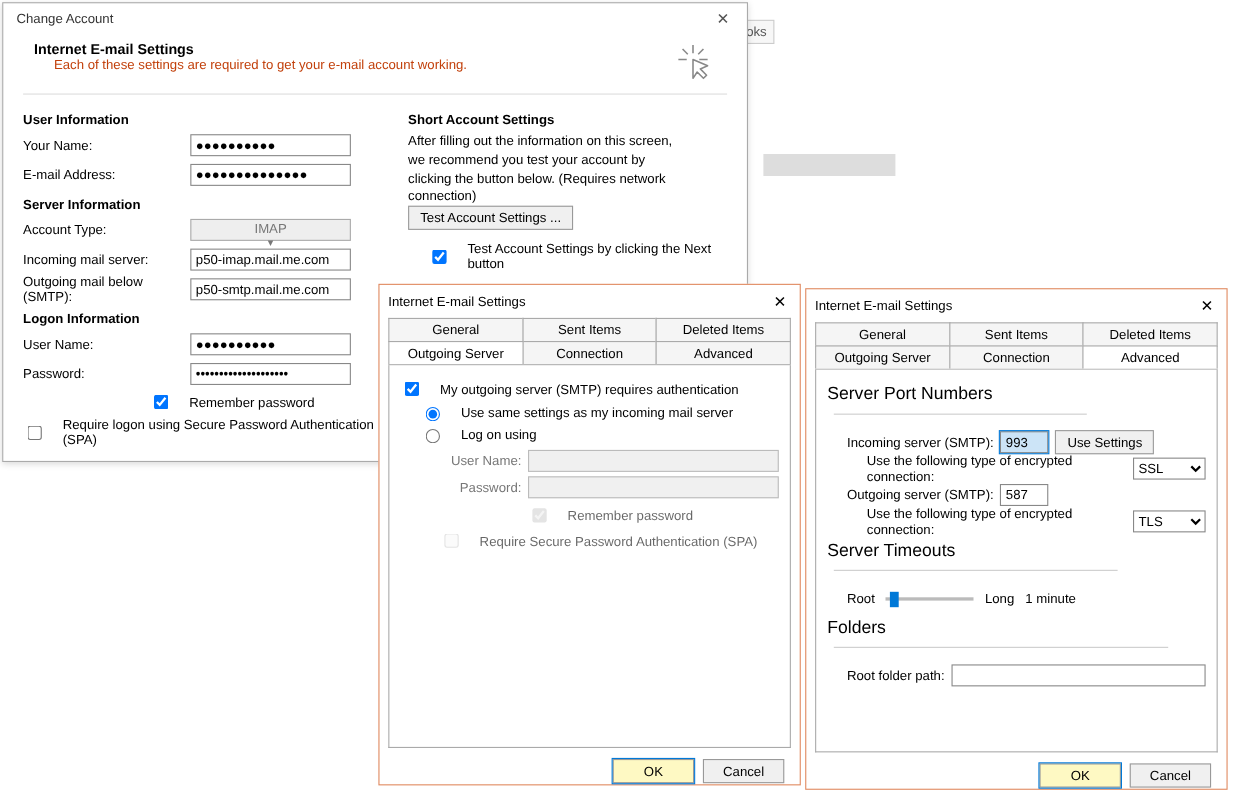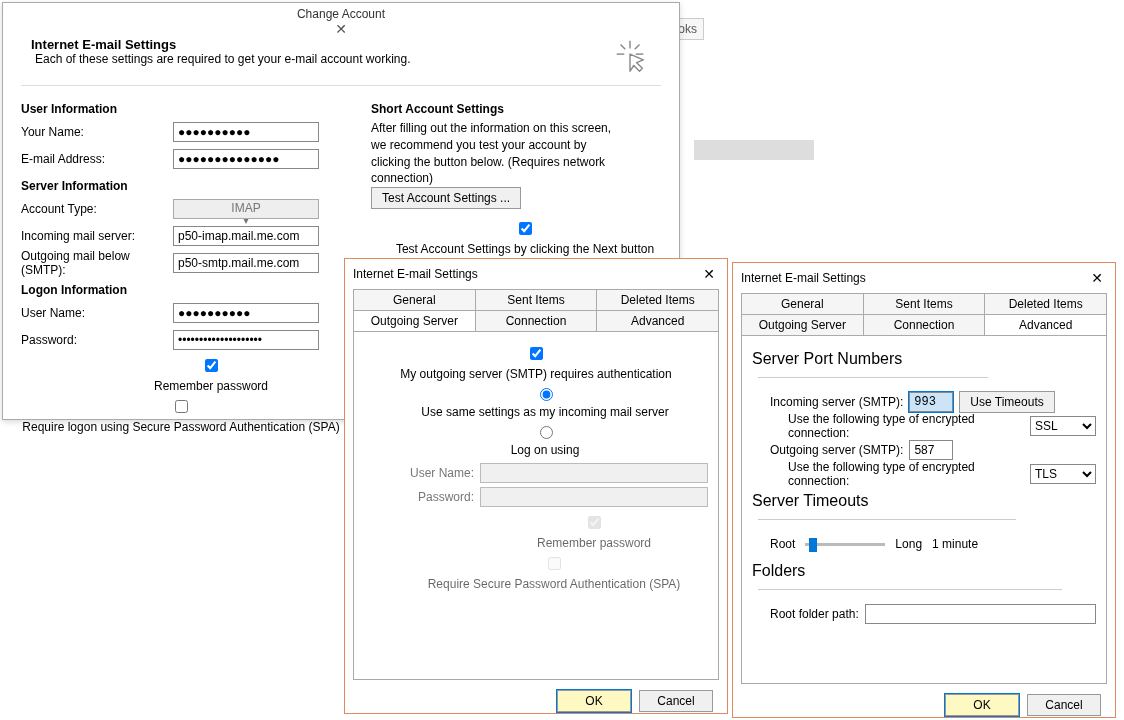--- a/index.html
+++ b/index.html
@@ -25,36 +25,35 @@
     box-shadow: 0 2px 6px rgba(0,0,0,0.15);
   }
   .main-title {
     padding: 4px 12px;
     font-size: 12px;
     color: #333;
     display: flex;
     justify-content: space-between;
     align-items: center;
     height: 28px;
-    flex-direction: column;
   }
   .close-x {
     font-size: 14px;
     color: #555;
     cursor: pointer;
     padding: 0 4px;
   }
   .header-area {
     padding: 6px 20px 10px 28px;
     display: flex;
     justify-content: space-between;
   }
   .header-left { }
   .header-left .bold { font-weight: bold; font-size: 13px; }
-  .header-left .sub { margin-left: 4px; font-size: 12px; color: #000000; }
+  .header-left .sub { margin-left: 18px; font-size: 12px; color: #c2410c; }
   .cursor-icon {
     width: 38px; height: 38px;
     color: #888;
     margin-right: 10px;
     align-self: center;
   }
   .hr-light { border: none; border-top: 1px solid #ddd; margin: 0 18px 8px 18px; }
   .main-body {
     display: flex;
     padding: 0 18px;
@@ -85,21 +84,21 @@
     color: #777;
     height: 20px;
     width: 146px;
     padding: 1px 4px;
     display: flex;
     align-items: center;
     justify-content: space-between;
     flex-direction: column;
   }
   .sel-arrow { font-size: 10px; color: #777; }
-  .chk-line { display: flex; align-items: center; gap: 4px; margin: 4px 0; flex-direction: column; }
+  .chk-line { display: flex; align-items: center; gap: 16px; margin: 4px 0; }
   .chk { width: 13px; height: 13px; }
   .btn {
     background: #f0f0f0;
     border: 1px solid #999;
     padding: 3px 10px;
     font-size: 12px;
     font-family: inherit;
     cursor: pointer;
     height: 22px;
   }
@@ -374,22 +373,22 @@
     <div class="tab">Connection</div>
     <div class="tab active">Advanced</div>
   </div>
   <div class="sd-body">
     <div class="fieldset-label">
       <span>Server Port Numbers</span>
       <span class="line" style="width:230px;"></span>
     </div>
     <div class="mini-row indent1">
       <span>Incoming server (SMTP):</span>
-      <input class="txt num hl-input" style="outline: rgb(0, 120, 215) solid 1px; font-family: Liberation Mono, monospace;" value="993">
-      <button class="btn">Use Timeouts</button>
+      <input class="txt num hl-input" style="outline: rgb(0, 120, 215) solid 1px;" value="993">
+      <button class="btn">Use Settings</button>
     </div>
     <div class="mini-row indent2">
       <span>Use the following type of encrypted connection:</span>
       <select class="sel" style="width:72px; margin-left:6px;">
         <option>SSL</option>
       </select>
     </div>
     <div class="mini-row indent1">
       <span>Outgoing server (SMTP):</span>
       <input class="txt num" value="587" style="">

